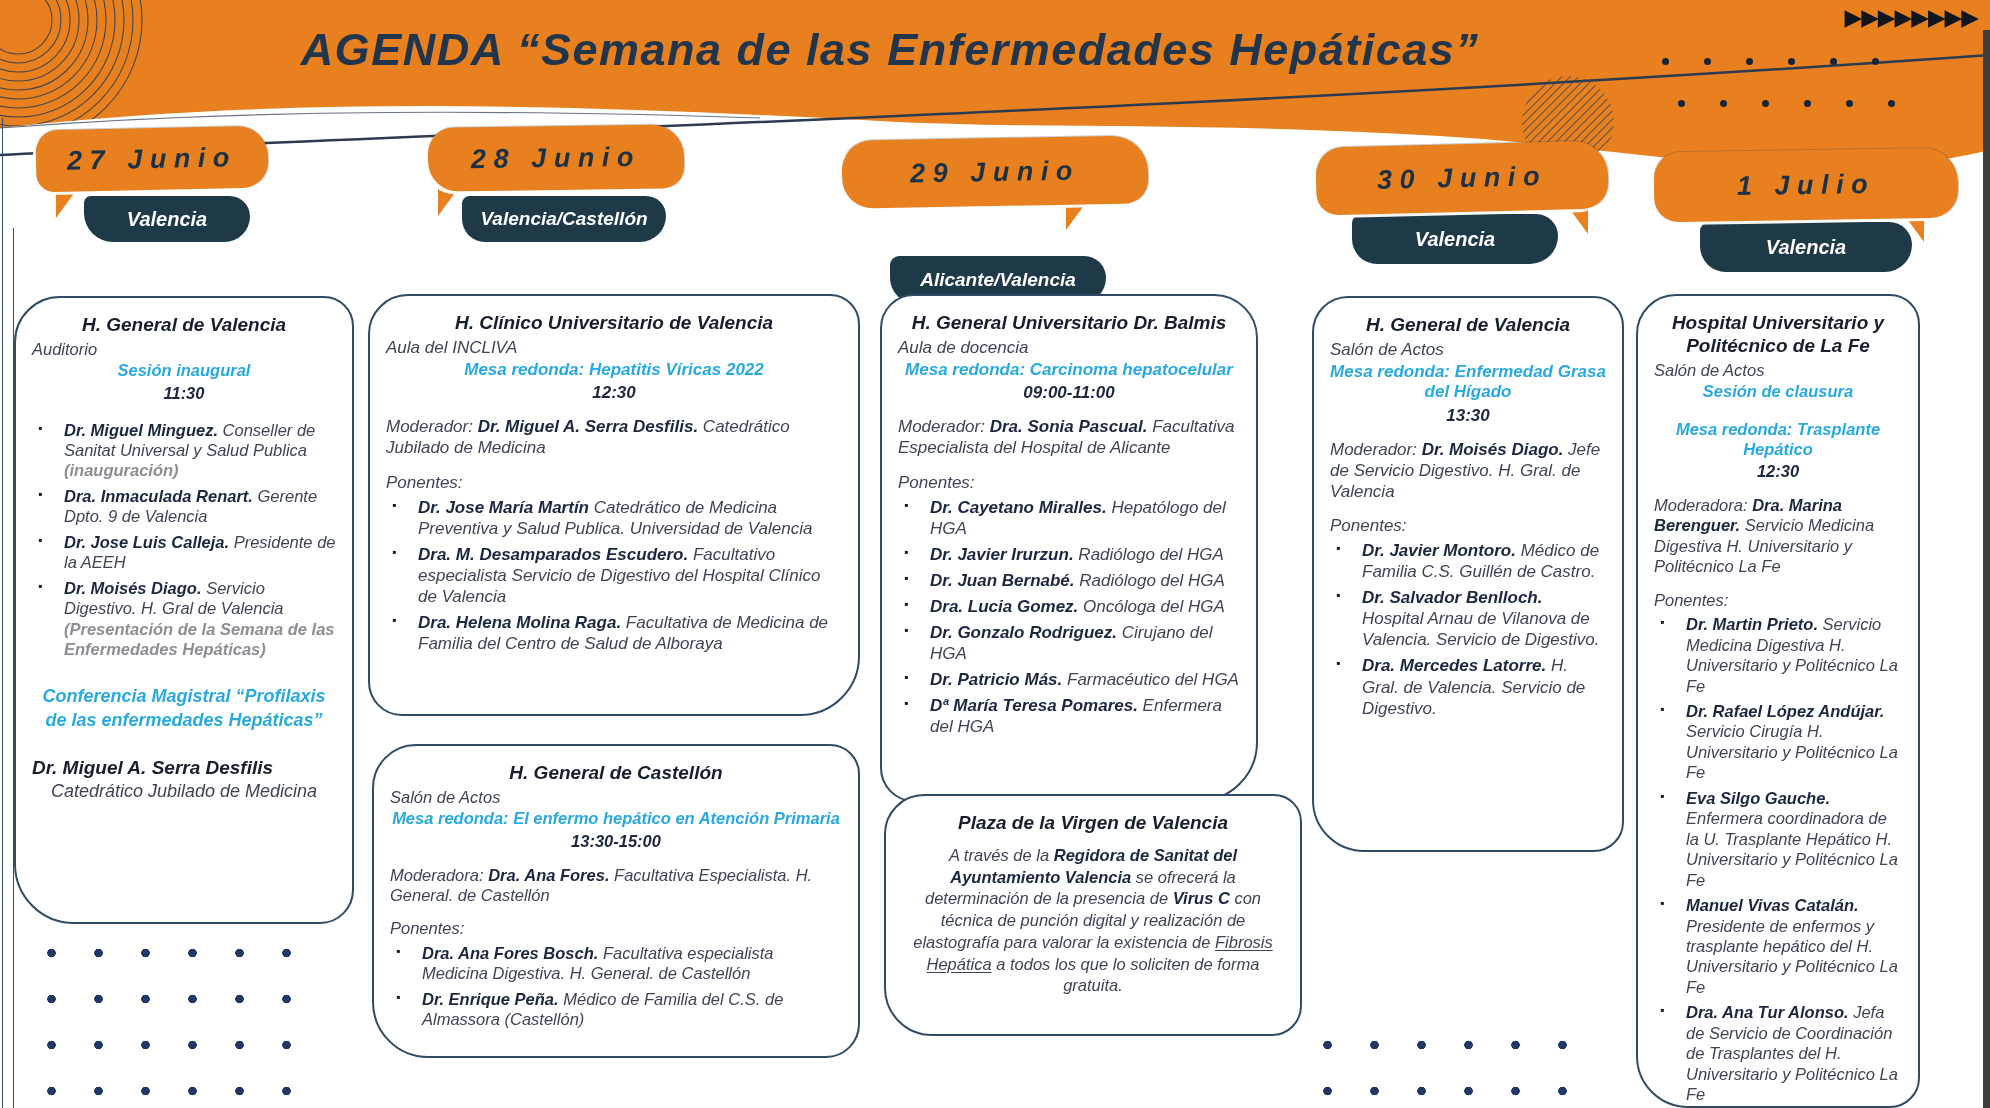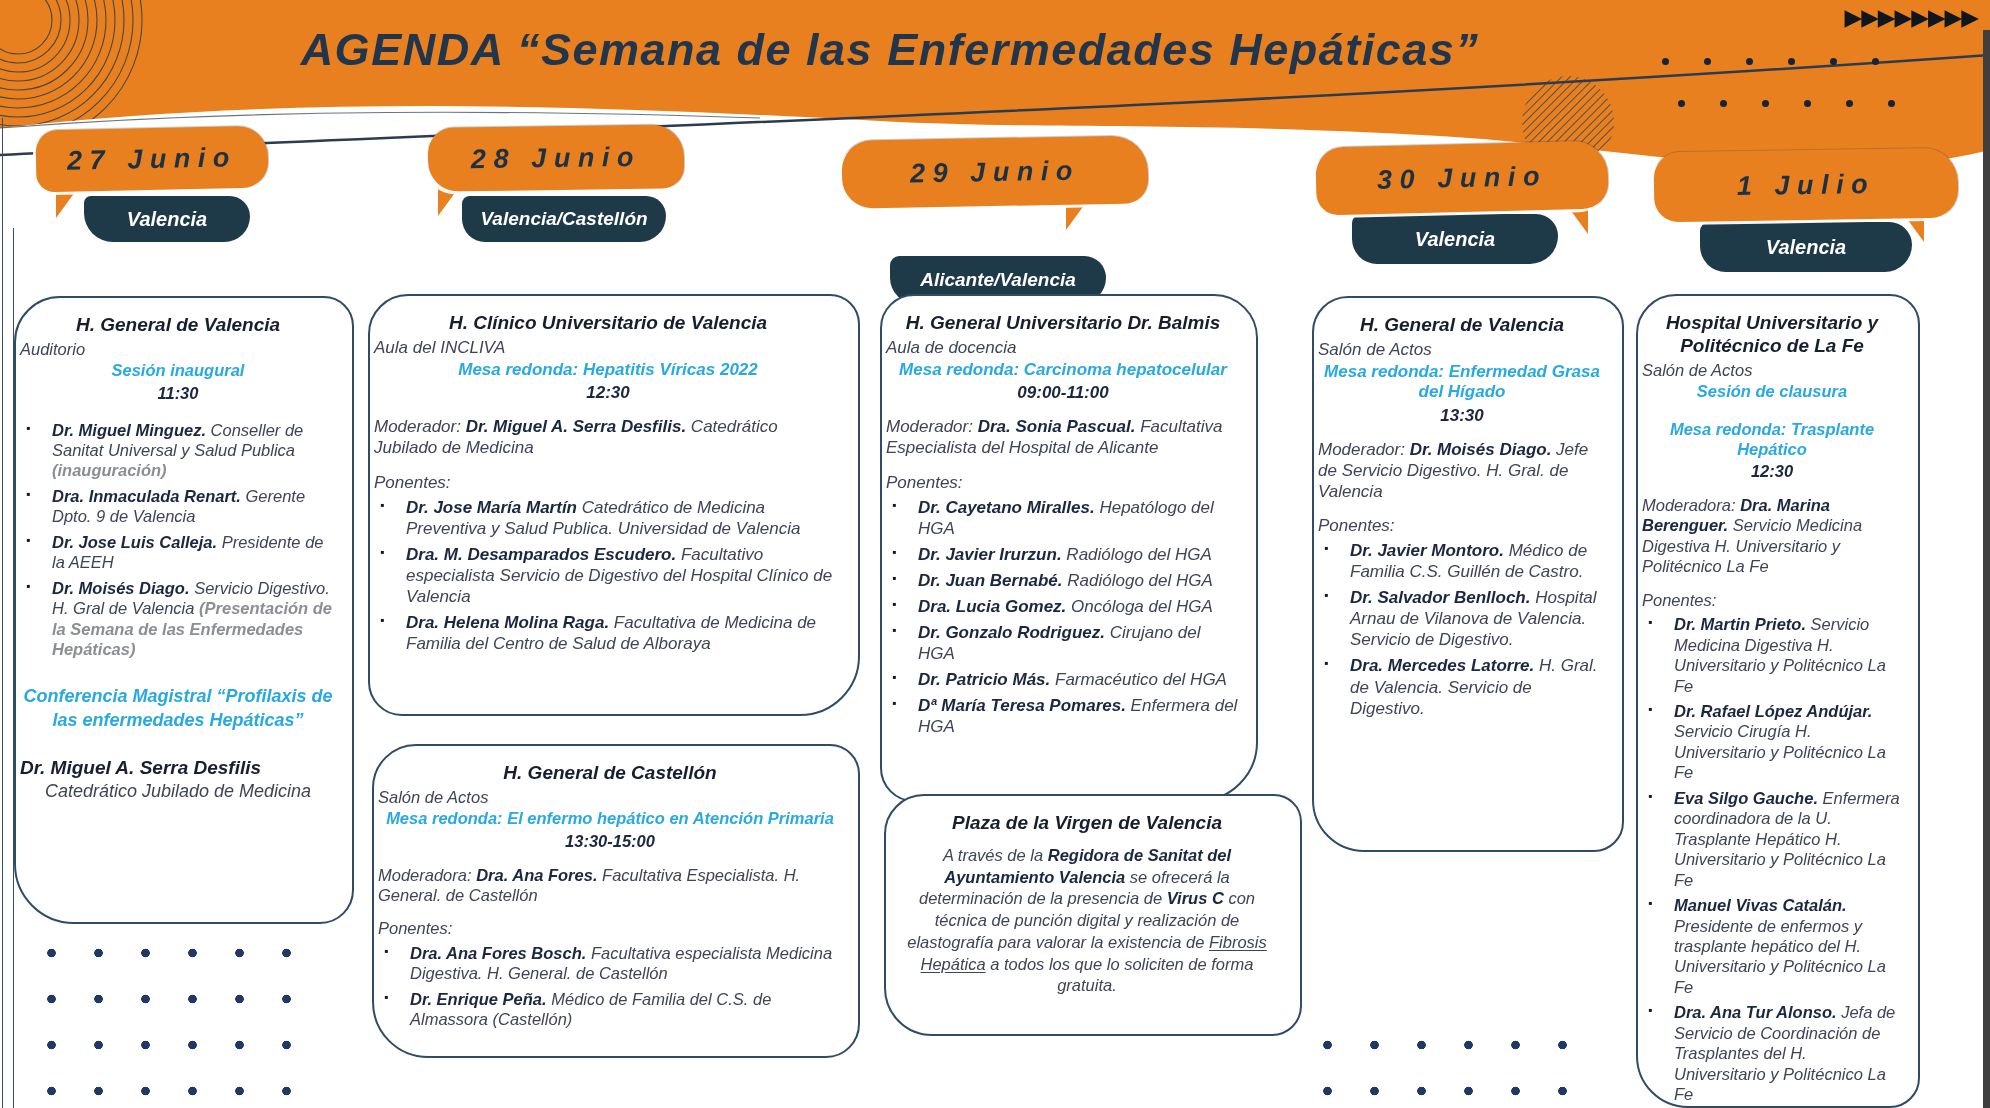--- a/index.html
+++ b/index.html
@@ -42,21 +42,21 @@
   .badge.c3{left:890px;top:208px;width:216px;height:48px;border-radius:12px 28px 34px 34px;font-size:19px;margin-top:48px;}
   .tail.c3{left:1066px;top:200px;}
   .tab.c4{left:1316px;top:144px;width:292px;height:68px;border-radius:28px 34px 26px 22px;transform:rotate(-1.4deg);}
   .badge.c4{left:1352px;top:214px;width:206px;height:50px;border-radius:12px 28px 36px 32px;}
   .tail.c4{left:1566px;top:204px;}
   .tab.c5{left:1654px;top:150px;width:304px;height:70px;border-radius:26px 34px 28px 24px;transform:rotate(-0.9deg);}
   .badge.c5{left:1700px;top:222px;width:212px;height:50px;border-radius:12px 30px 36px 34px;}
   .tail.c5{left:1902px;top:212px;}
   
   .card{position:absolute;background:#ffffff;border:2px solid #2F4B66;z-index:2;
-    color:#3E4456;font-size:17px;line-height:1.24;padding:16px 16px 12px 4px;box-sizing:border-box;}
+    color:#3E4456;font-size:17px;line-height:1.24;padding:16px 16px 12px 16px;box-sizing:border-box;}
   .card.c1a{left:14px;top:296px;width:340px;height:628px;border-radius:46px 30px 34px 60px;font-size:16.5px;}
   .card.c2a{left:368px;top:294px;width:492px;height:422px;border-radius:40px 30px 60px 34px;}
   .card.c2b{left:372px;top:744px;width:488px;height:314px;border-radius:44px 30px 34px 56px;font-size:16.5px;}
   .card.c3a{left:880px;top:294px;width:378px;height:508px;border-radius:34px 44px 60px 34px;}
   .card.c3b{left:884px;top:794px;width:418px;height:242px;border-radius:40px 28px 30px 48px;font-size:16.5px;}
   .card.c4a{left:1312px;top:296px;width:312px;height:556px;border-radius:36px 30px 30px 52px;}
   .card.c5a{left:1636px;top:294px;width:284px;height:814px;border-radius:40px 30px 30px 52px;font-size:16.5px;}
   .card-title{font-weight:bold;font-size:19px;color:#171F2E;text-align:center;line-height:1.2;}
   .venue{margin-top:2px;}
   .session{color:#29A9E1;font-weight:bold;text-align:center;margin-top:2px;line-height:1.2;}

